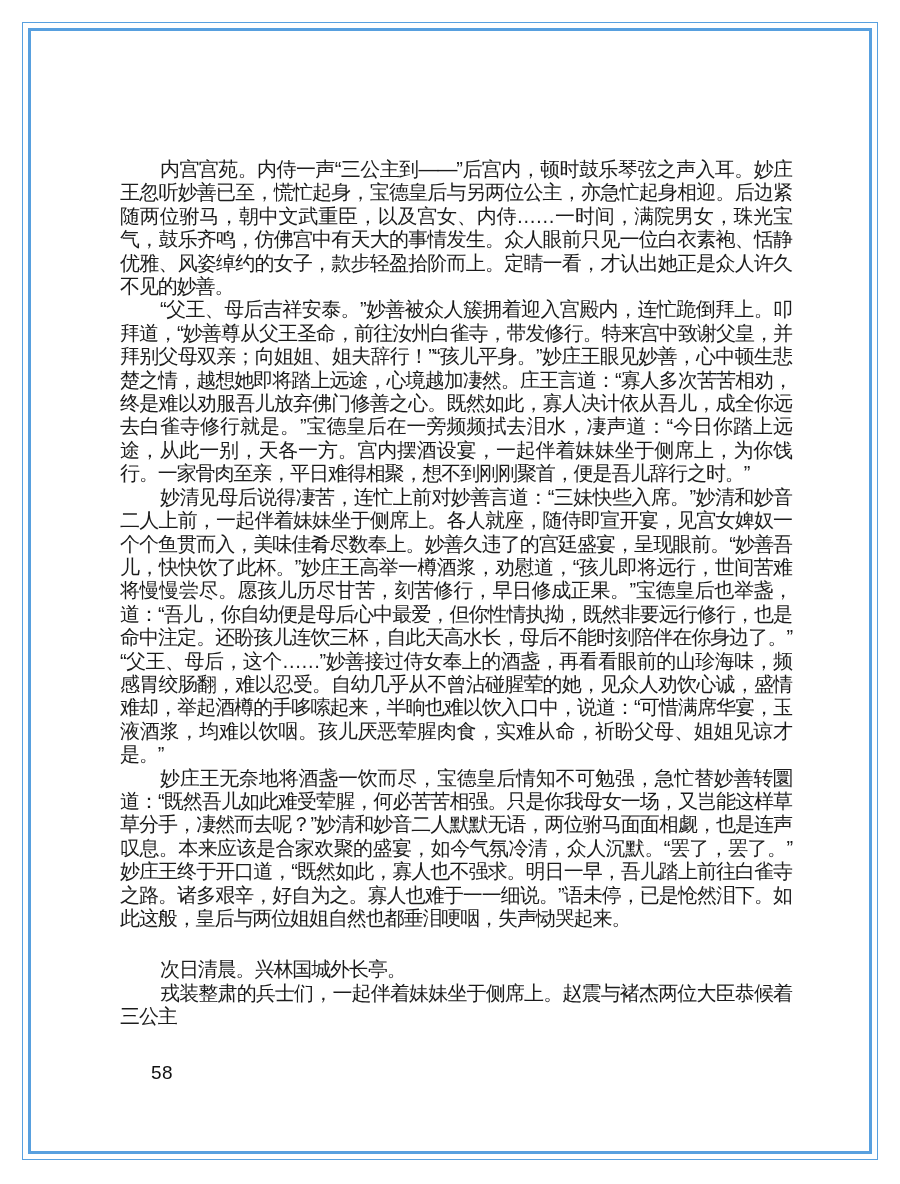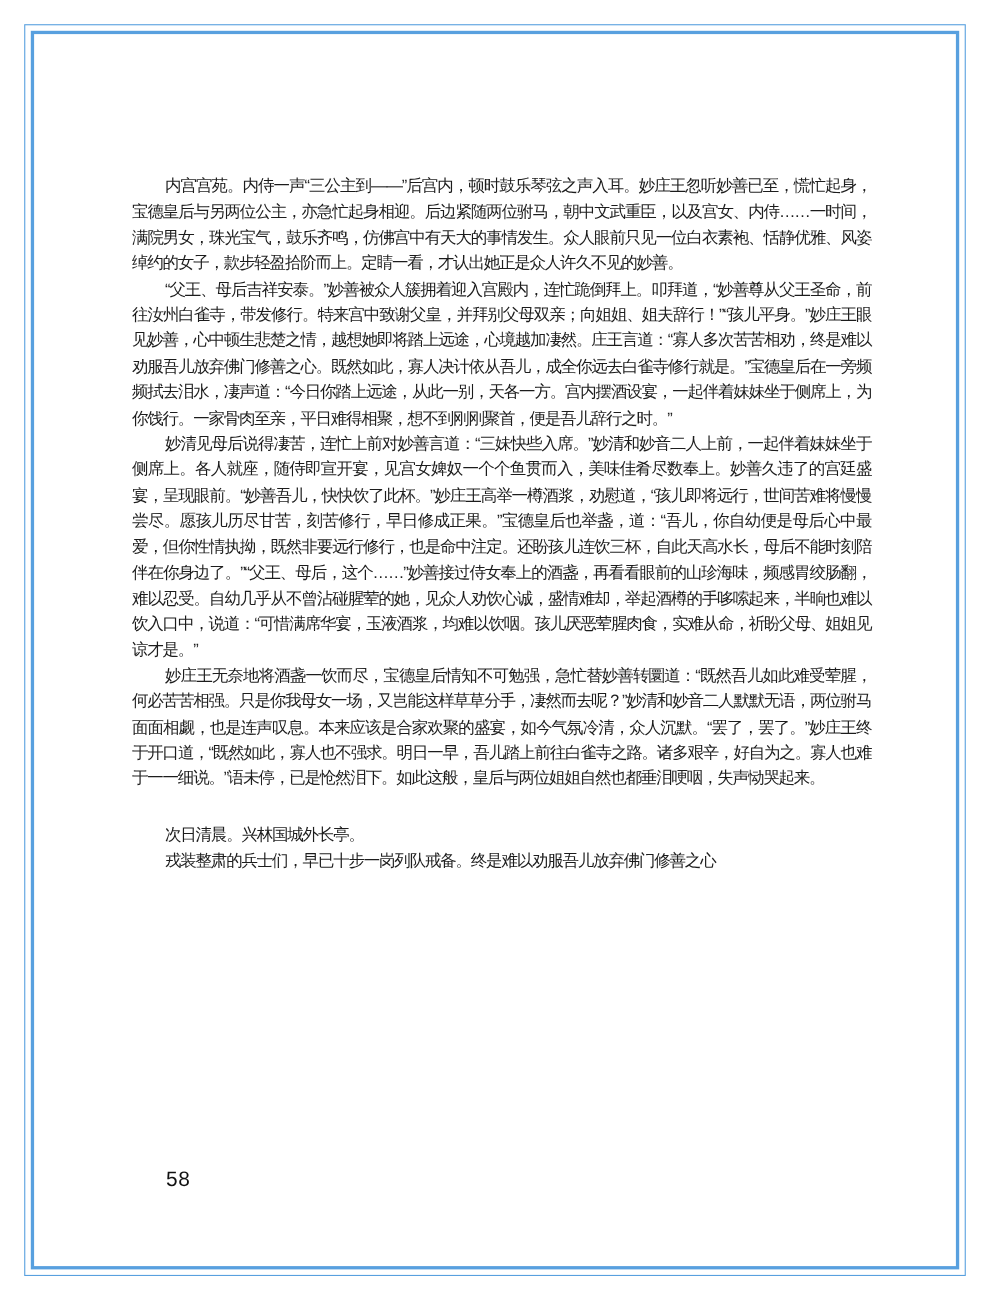--- a/index.html
+++ b/index.html
@@ -34,21 +34,21 @@
     border: 3.5px solid var(--border-color, #58a0df);
     pointer-events: none;
   }
   
   .content {
     position: absolute;
     left: 120px;
     top: 158px;
     width: 672px;
     color: var(--text-color, #1c1c1c);
-    font-size: 15px;
+    font-size: 20px;
     line-height: 23.4px;
     letter-spacing: -1.1px;
     text-align: justify;
     text-justify: inter-ideograph;
     word-break: break-all;
   }
   .content p.para {
     margin: 0;
     padding: 0;
     text-indent: 2em;
@@ -73,17 +73,17 @@
 <div class="page">
   <div class="frame-outer"></div>
   <div class="frame-inner"></div>
 
   <div class="content">
     <p class="para">内宫宫苑。内侍一声“三公主到——”后宫内，顿时鼓乐琴弦之声入耳。妙庄王忽听妙善已至，慌忙起身，宝德皇后与另两位公主，亦急忙起身相迎。后边紧随两位驸马，朝中文武重臣，以及宫女、内侍……一时间，满院男女，珠光宝气，鼓乐齐鸣，仿佛宫中有天大的事情发生。众人眼前只见一位白衣素袍、恬静优雅、风姿绰约的女子，款步轻盈拾阶而上。定睛一看，才认出她正是众人许久不见的妙善。</p>
     <p class="para">“父王、母后吉祥安泰。”妙善被众人簇拥着迎入宫殿内，连忙跪倒拜上。叩拜道，“妙善尊从父王圣命，前往汝州白雀寺，带发修行。特来宫中致谢父皇，并拜别父母双亲；向姐姐、姐夫辞行！”“孩儿平身。”妙庄王眼见妙善，心中顿生悲楚之情，越想她即将踏上远途，心境越加凄然。庄王言道：“寡人多次苦苦相劝，终是难以劝服吾儿放弃佛门修善之心。既然如此，寡人决计依从吾儿，成全你远去白雀寺修行就是。”宝德皇后在一旁频频拭去泪水，凄声道：“今日你踏上远途，从此一别，天各一方。宫内摆酒设宴，一起伴着妹妹坐于侧席上，为你饯行。一家骨肉至亲，平日难得相聚，想不到刚刚聚首，便是吾儿辞行之时。”</p>
     <p class="para">妙清见母后说得凄苦，连忙上前对妙善言道：“三妹快些入席。”妙清和妙音二人上前，一起伴着妹妹坐于侧席上。各人就座，随侍即宣开宴，见宫女婢奴一个个鱼贯而入，美味佳肴尽数奉上。妙善久违了的宫廷盛宴，呈现眼前。“妙善吾儿，快快饮了此杯。”妙庄王高举一樽酒浆，劝慰道，“孩儿即将远行，世间苦难将慢慢尝尽。愿孩儿历尽甘苦，刻苦修行，早日修成正果。”宝德皇后也举盏，道：“吾儿，你自幼便是母后心中最爱，但你性情执拗，既然非要远行修行，也是命中注定。还盼孩儿连饮三杯，自此天高水长，母后不能时刻陪伴在你身边了。”“父王、母后，这个……”妙善接过侍女奉上的酒盏，再看看眼前的山珍海味，频感胃绞肠翻，难以忍受。自幼几乎从不曾沾碰腥荤的她，见众人劝饮心诚，盛情难却，举起酒樽的手哆嗦起来，半晌也难以饮入口中，说道：“可惜满席华宴，玉液酒浆，均难以饮咽。孩儿厌恶荤腥肉食，实难从命，祈盼父母、姐姐见谅才是。”</p>
     <p class="para">妙庄王无奈地将酒盏一饮而尽，宝德皇后情知不可勉强，急忙替妙善转圜道：“既然吾儿如此难受荤腥，何必苦苦相强。只是你我母女一场，又岂能这样草草分手，凄然而去呢？”妙清和妙音二人默默无语，两位驸马面面相觑，也是连声叹息。本来应该是合家欢聚的盛宴，如今气氛冷清，众人沉默。“罢了，罢了。”妙庄王终于开口道，“既然如此，寡人也不强求。明日一早，吾儿踏上前往白雀寺之路。诸多艰辛，好自为之。寡人也难于一一细说。”语未停，已是怆然泪下。如此这般，皇后与两位姐姐自然也都垂泪哽咽，失声恸哭起来。</p>
     <p class="para section-start">次日清晨。兴林国城外长亭。</p>
-    <p class="para">戎装整肃的兵士们，早已十步一岗列队戒备。终是难以劝服吾儿放弃佛门修善之心</p>
+    <p class="para">戎装整肃的兵士们，一起伴着妹妹坐于侧席上。赵震与褚杰两位大臣恭候着三公主</p>
   </div>
 
   <div class="page-number">58</div>
 </div>
 
 </body></html>

